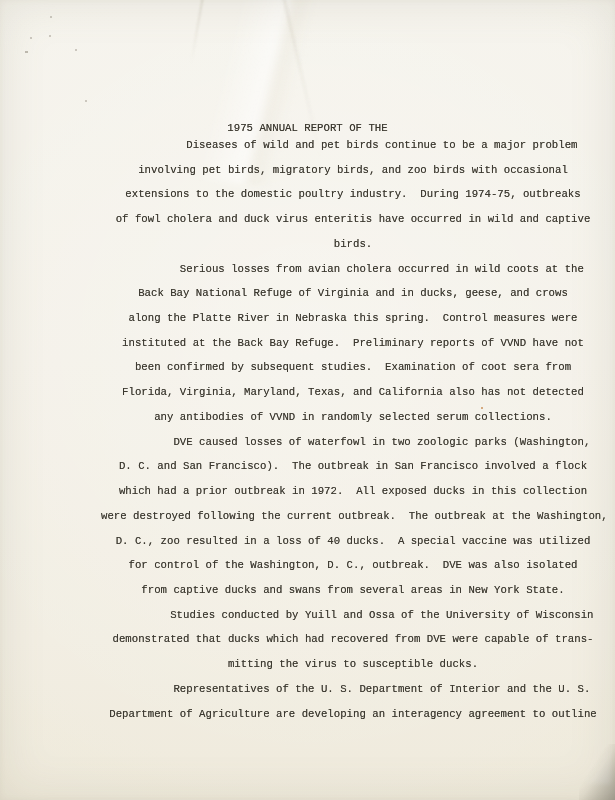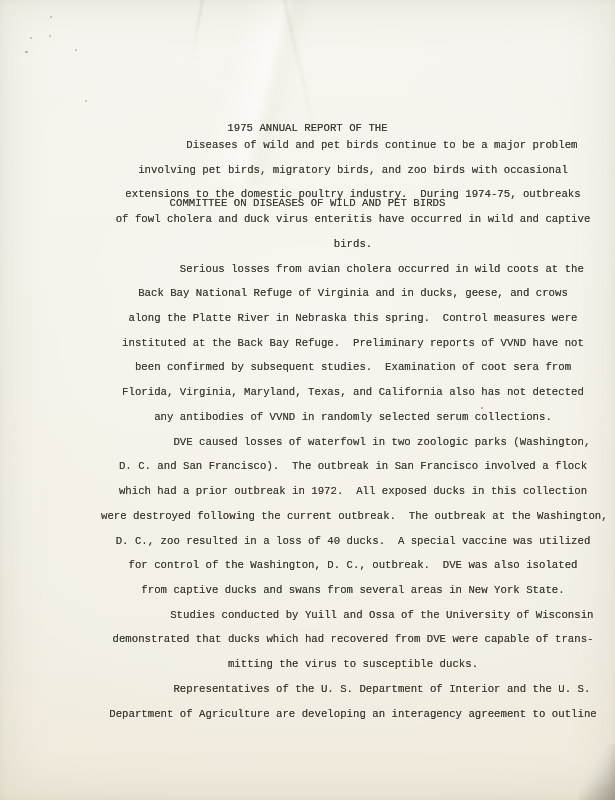--- a/index.html
+++ b/index.html
@@ -130,18 +130,17 @@
   <div class="speck" style="left:50px; top:16px;"></div>
   <div class="speck" style="left:30px; top:37px;"></div>
   <div class="speck" style="left:49px; top:35px;"></div>
   <div class="speck" style="left:25px; top:51px; width:3px; height:2px; border-radius:0;"></div>
   <div class="speck" style="left:75px; top:49px;"></div>
   <div class="speck" style="left:85px; top:100px;"></div>
   <div class="speck orange" style="left:481px; top:407px;"></div>
 
   <div class="title-block doc-text">
     <div class="line">1975 ANNUAL REPORT OF THE</div>
-    <div class="line">COMMITTEE ON DISEASES OF WILD AND PET BIRDS</div>
   </div>
 
   <div class="body-block doc-text"><div class="line">         Diseases of wild and pet birds continue to be a major problem</div><div class="line">involving pet birds, migratory birds, and zoo birds with occasional</div><div class="line">extensions to the domestic poultry industry.  During 1974-75, outbreaks</div><div class="line">of fowl cholera and duck virus enteritis have occurred in wild and captive</div><div class="line">birds.</div><div class="line">         Serious losses from avian cholera occurred in wild coots at the</div><div class="line">Back Bay National Refuge of Virginia and in ducks, geese, and crows</div><div class="line">along the Platte River in Nebraska this spring.  Control measures were</div><div class="line">instituted at the Back Bay Refuge.  Preliminary reports of VVND have not</div><div class="line">been confirmed by subsequent studies.  Examination of coot sera from</div><div class="line">Florida, Virginia, Maryland, Texas, and California also has not detected</div><div class="line">any antibodies of VVND in randomly selected serum collections.</div><div class="line">         DVE caused losses of waterfowl in two zoologic parks (Washington,</div><div class="line">D. C. and San Francisco).  The outbreak in San Francisco involved a flock</div><div class="line">which had a prior outbreak in 1972.  All exposed ducks in this collection</div><div class="line">were destroyed following the current outbreak.  The outbreak at the Washington,</div><div class="line">D. C., zoo resulted in a loss of 40 ducks.  A special vaccine was utilized</div><div class="line">for control of the Washington, D. C., outbreak.  DVE was also isolated</div><div class="line">from captive ducks and swans from several areas in New York State.</div><div class="line">         Studies conducted by Yuill and Ossa of the University of Wisconsin</div><div class="line">demonstrated that ducks which had recovered from DVE were capable of trans-</div><div class="line">mitting the virus to susceptible ducks.</div><div class="line">         Representatives of the U. S. Department of Interior and the U. S.</div><div class="line">Department of Agriculture are developing an interagency agreement to outline</div></div>
 
 </div>
 
 </body></html>

